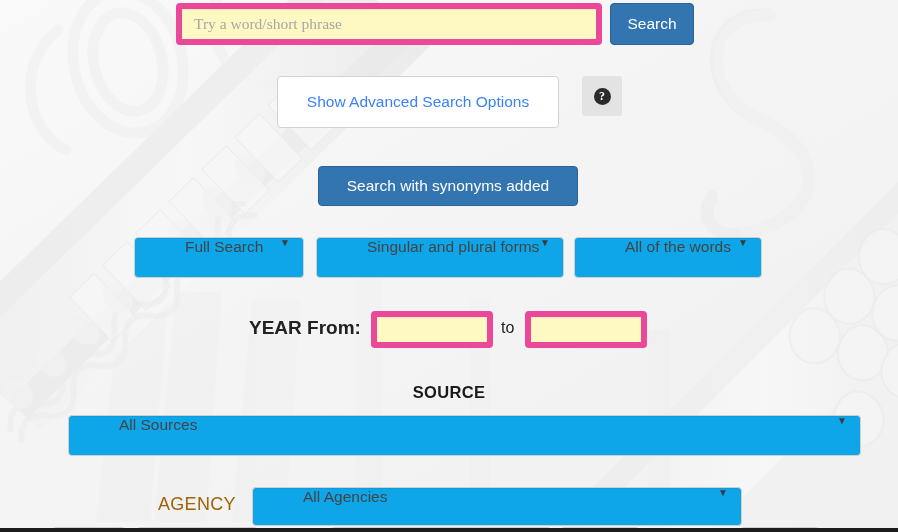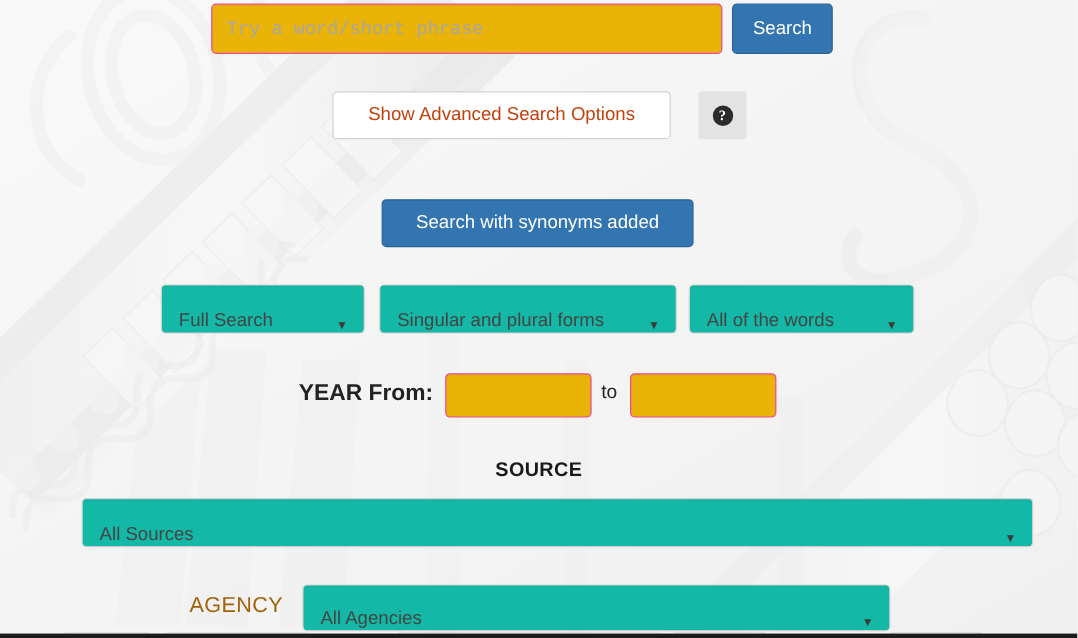--- a/index.html
+++ b/index.html
@@ -27,25 +27,25 @@
     position: absolute;
     inset: 0;
     overflow: hidden;
     z-index: 0;
   }
   #bg-art svg { display: block; width: 898px; height: 532px; }
 
   
   .ctl {
     box-sizing: border-box;
-    background: #eab308;
-    border: 1px solid #ec4899;
+    background: #fef9c3;
+    border: 6px solid #ec4899;
     border-radius: 4px;
     box-shadow: inset 0 1px 1px rgba(0,0,0,.055);
-    font-family: Liberation Mono, monospace;
+    font-family: Liberation Serif, serif;
     color: #555;
   }
 
   .abs { position: absolute; z-index: 3; }
 
   
   #search-input {
     left: 176px; top: 3px;
     width: 426px; height: 42px;
     font-size: 15.5px;
@@ -63,25 +63,25 @@
     border-radius: 4px;
     color: #fff;
     font-size: 15.5px;
     cursor: pointer;
     padding: 0;
   }
 
   
   #advanced-button {
     left: 277px; top: 76px;
-    width: 282px; height: 40px;
+    width: 282px; height: 52px;
     background: #ffffff;
     border: 1px solid #d2d2d2;
     border-radius: 4px;
-    color: #c2410c;
+    color: #3b82f6;
     font-size: 15.5px;
     cursor: pointer;
     padding: 0;
   }
 
   #help-button {
     left: 582px; top: 76px;
     width: 40px; height: 40px;
     background: #e3e3e3;
     border: 1px solid #e3e3e3;
@@ -115,29 +115,30 @@
     font-size: 15.5px;
     cursor: pointer;
     padding: 0;
   }
 
   
   .sel {
     position: absolute;
     z-index: 3;
     box-sizing: border-box;
-    background: #14b8a6;
+    background: #0ea5e9;
     border: 1px solid #cfcfcf;
     border-radius: 4px;
     box-shadow: inset 0 1px 1px rgba(0,0,0,.05);
     font-size: 15.5px;
     color: #444;
     display: flex;
-    align-items: flex-end;
+    align-items: flex-start;
     cursor: pointer;
+    padding-left: 36px;
   }
   .sel .sel-label {
     flex: 1 1 auto;
     padding-left: 14px;
     white-space: nowrap;
     overflow: hidden;
   }
   .sel .caret {
     flex: 0 0 auto;
     padding-right: 13px;

